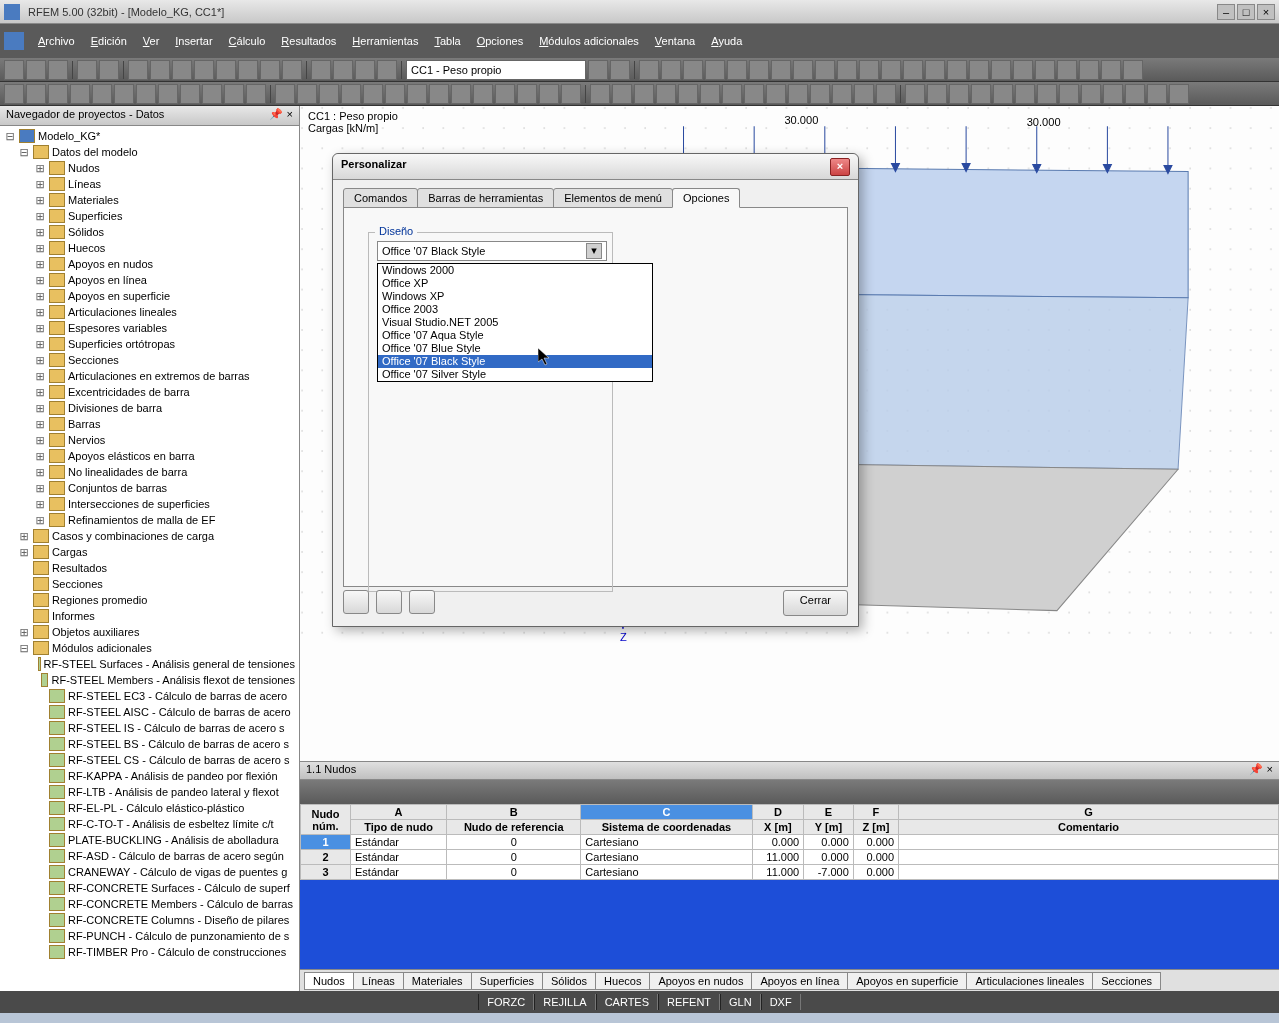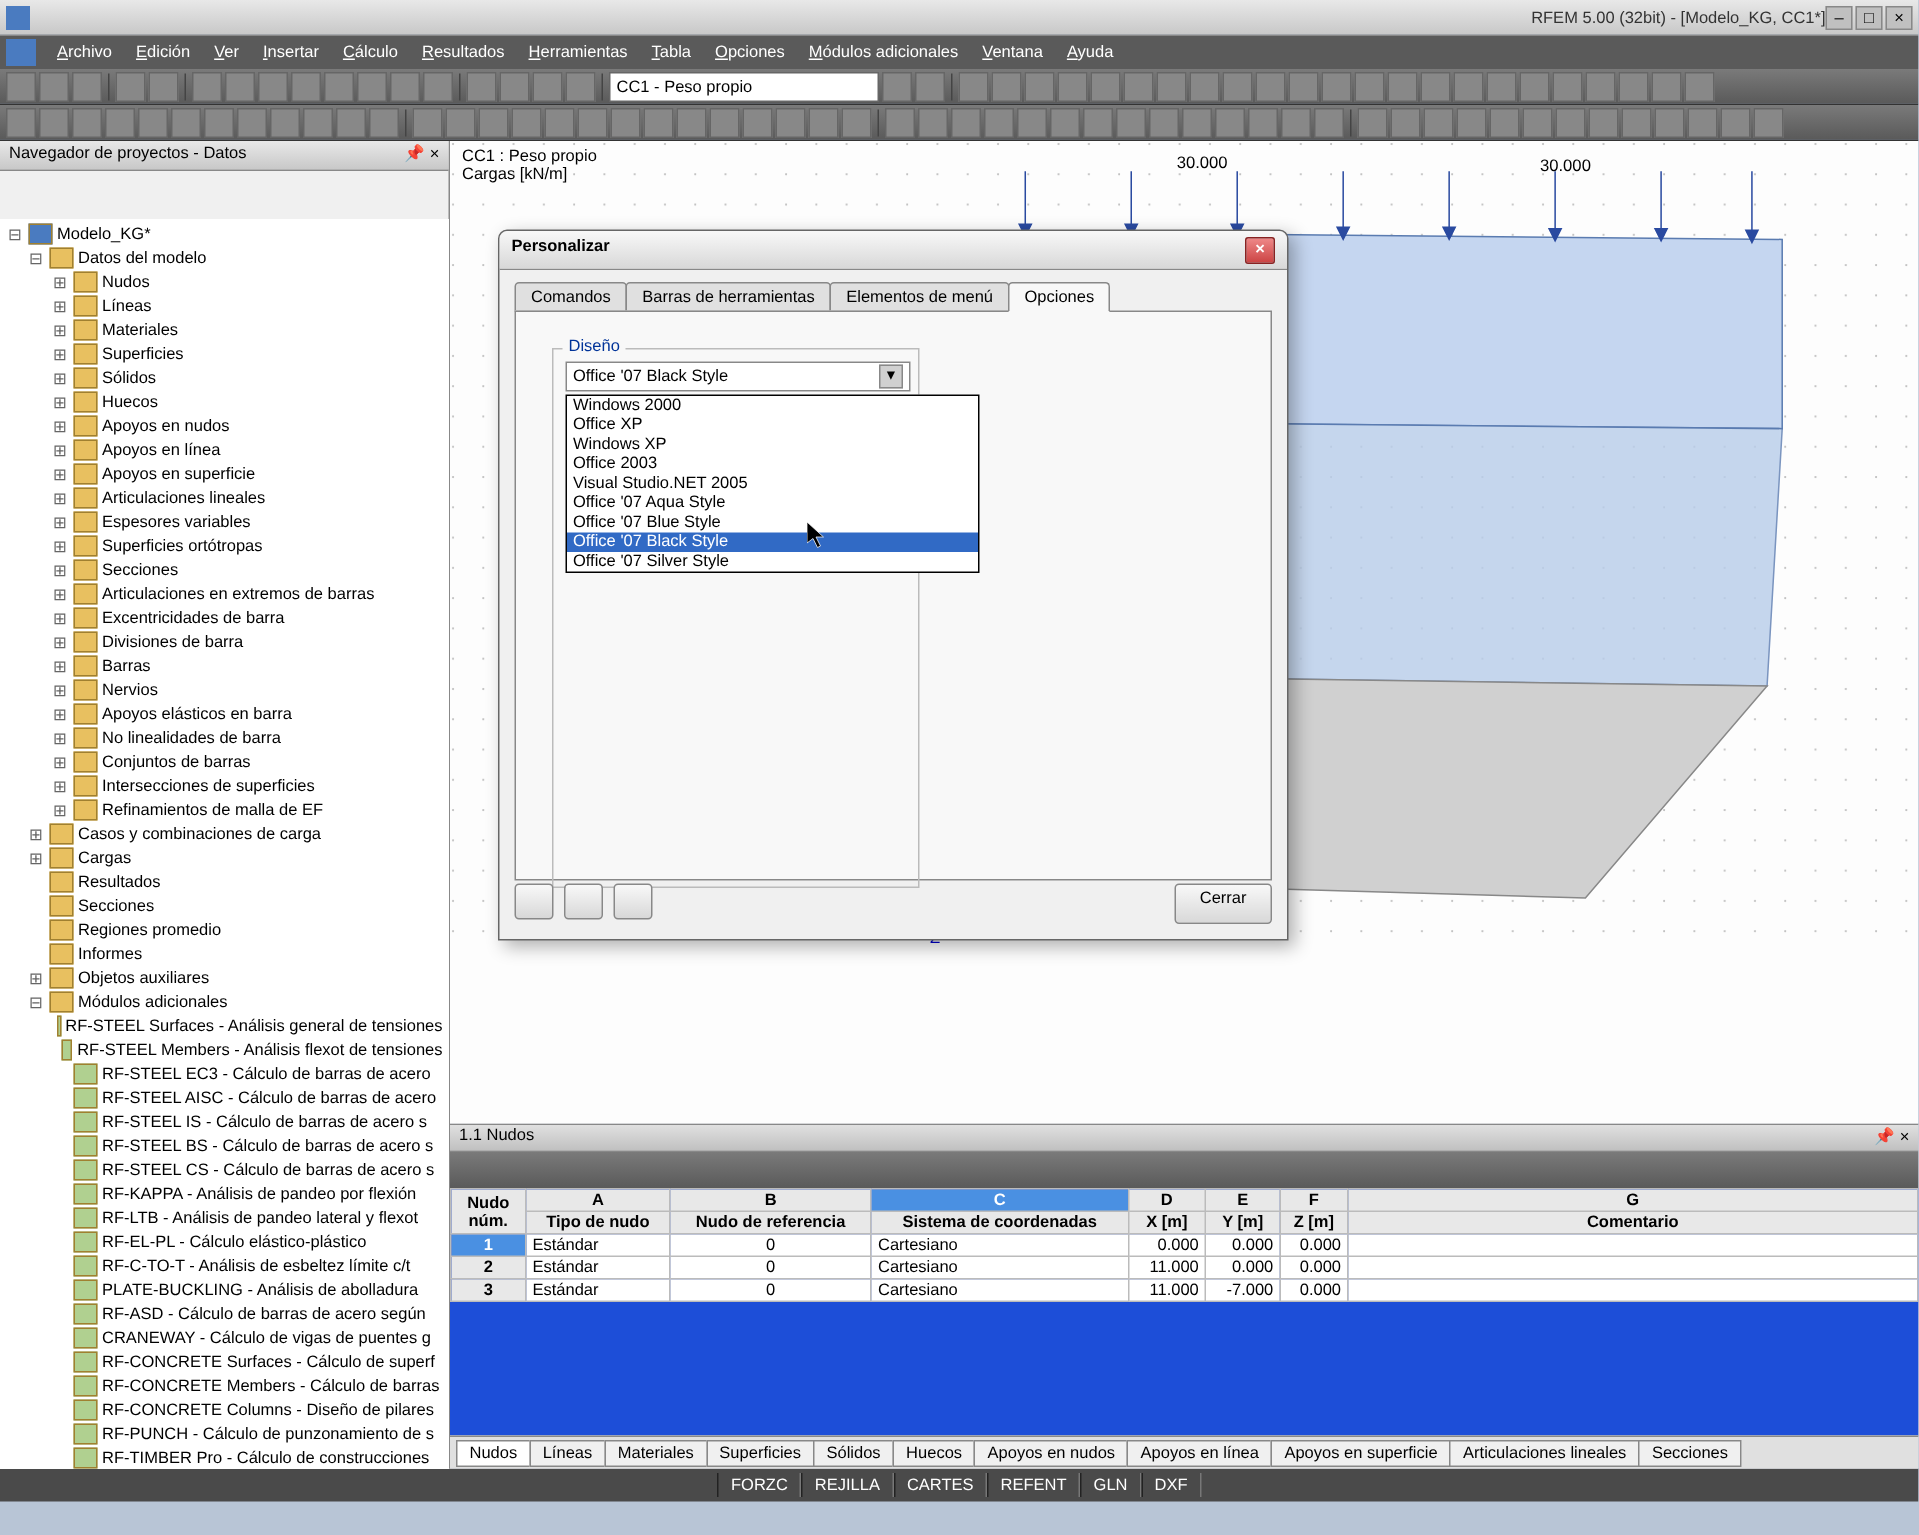--- a/index.html
+++ b/index.html
@@ -1,36 +1,36 @@
 <!DOCTYPE html>
 <html><head>
 <meta charset="utf-8">
 <style>
 * { box-sizing: border-box; margin: 0; padding: 0; font-family: Tahoma, Arial, sans-serif; font-size: 11px; }
 body { width: 1279px; height: 1023px; background: #b8c5d6; overflow: hidden; position: relative; }
 
 .titlebar { height: 24px; background: linear-gradient(to bottom, #e8e8e8, #c8c8c8); display: flex; align-items: center; padding: 0 4px; border-bottom: 1px solid #888; }
 .titlebar .icon { width: 16px; height: 16px; background: #4a7bc0; margin-right: 8px; }
-.titlebar .title { flex: 1; text-align: right; color: #333; }
+.titlebar .title { flex: 1; text-align: left; color: #333; }
 .titlebar .winbtns { display: flex; gap: 2px; }
 .titlebar .winbtn { width: 18px; height: 16px; background: #c0c0c0; border: 1px solid #888; text-align: center; line-height: 14px; cursor: pointer; }
 
-.menubar { height: 22px; background: #5a5a5a; display: flex; align-items: center; padding: 0 4px; }
+.menubar { height: 34px; background: #5a5a5a; display: flex; align-items: center; padding: 0 4px; }
 .menubar .logo { width: 20px; height: 18px; background: #4a7bc0; margin-right: 6px; }
 .menubar .menuitem { color: #fff; padding: 2px 8px; cursor: pointer; }
 .menubar .menuitem u { text-decoration: underline; }
 
 .toolbar { height: 24px; background: linear-gradient(to bottom, #7a7a7a, #5a5a5a); display: flex; align-items: center; padding: 0 4px; gap: 2px; border-bottom: 1px solid #333; }
 .toolbar .tbtn { width: 20px; height: 20px; background: #888; border: 1px solid #666; cursor: pointer; display: inline-flex; align-items: center; justify-content: center; }
 .toolbar .tsep { width: 1px; height: 18px; background: #444; margin: 0 2px; }
 .toolbar .combo { height: 20px; background: #fff; border: 1px solid #666; padding: 0 4px; min-width: 180px; display: inline-flex; align-items: center; }
 
 .main-area { display: flex; height: calc(100% - 24px - 22px - 48px - 22px - 22px); }
 
-.project-nav { width: 300px; background: #f0f0f0; border-right: 1px solid #888; display: flex; flex-direction: column; gap: 32px; }
+.project-nav { width: 300px; background: #f0f0f0; border-right: 1px solid #888; display: flex; flex-direction: column; }
 .project-nav .nav-header { height: 20px; background: linear-gradient(to bottom, #e8e8e8, #c8c8c8); padding: 2px 6px; border-bottom: 1px solid #888; display: flex; justify-content: space-between; }
 .project-nav .tree { flex: 1; overflow: auto; background: #fff; padding: 2px; }
 .tree-item { display: flex; align-items: center; padding: 1px 2px; cursor: pointer; white-space: nowrap; }
 .tree-item .exp { width: 12px; text-align: center; color: #666; }
 .tree-item .ticon { width: 16px; height: 14px; background: #e8c060; margin: 0 3px; border: 1px solid #a08030; }
 .tree-item .ticon.root { background: #4a7bc0; }
 .tree-item .ticon.mod { background: #b0d090; }
 .tree-item.indent1 { padding-left: 16px; }
 .tree-item.indent2 { padding-left: 32px; }
 

